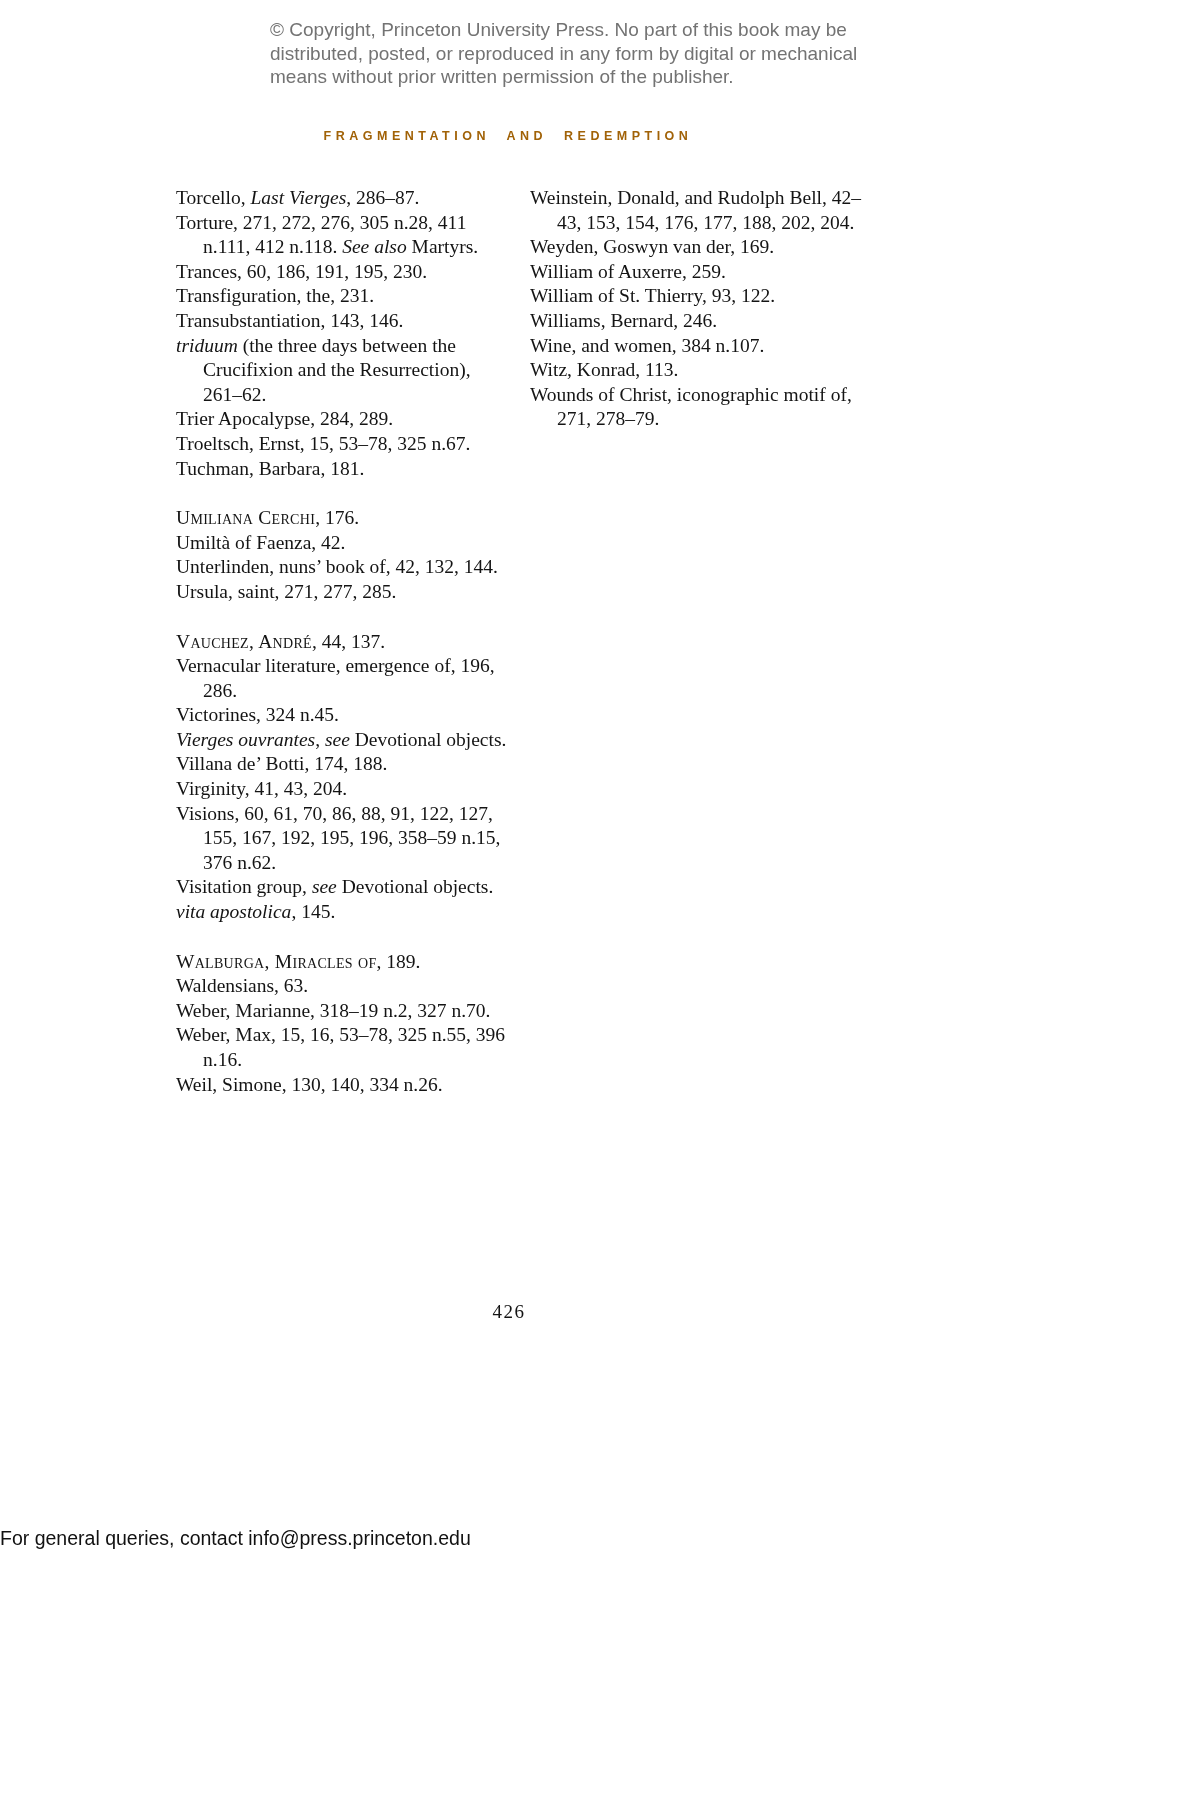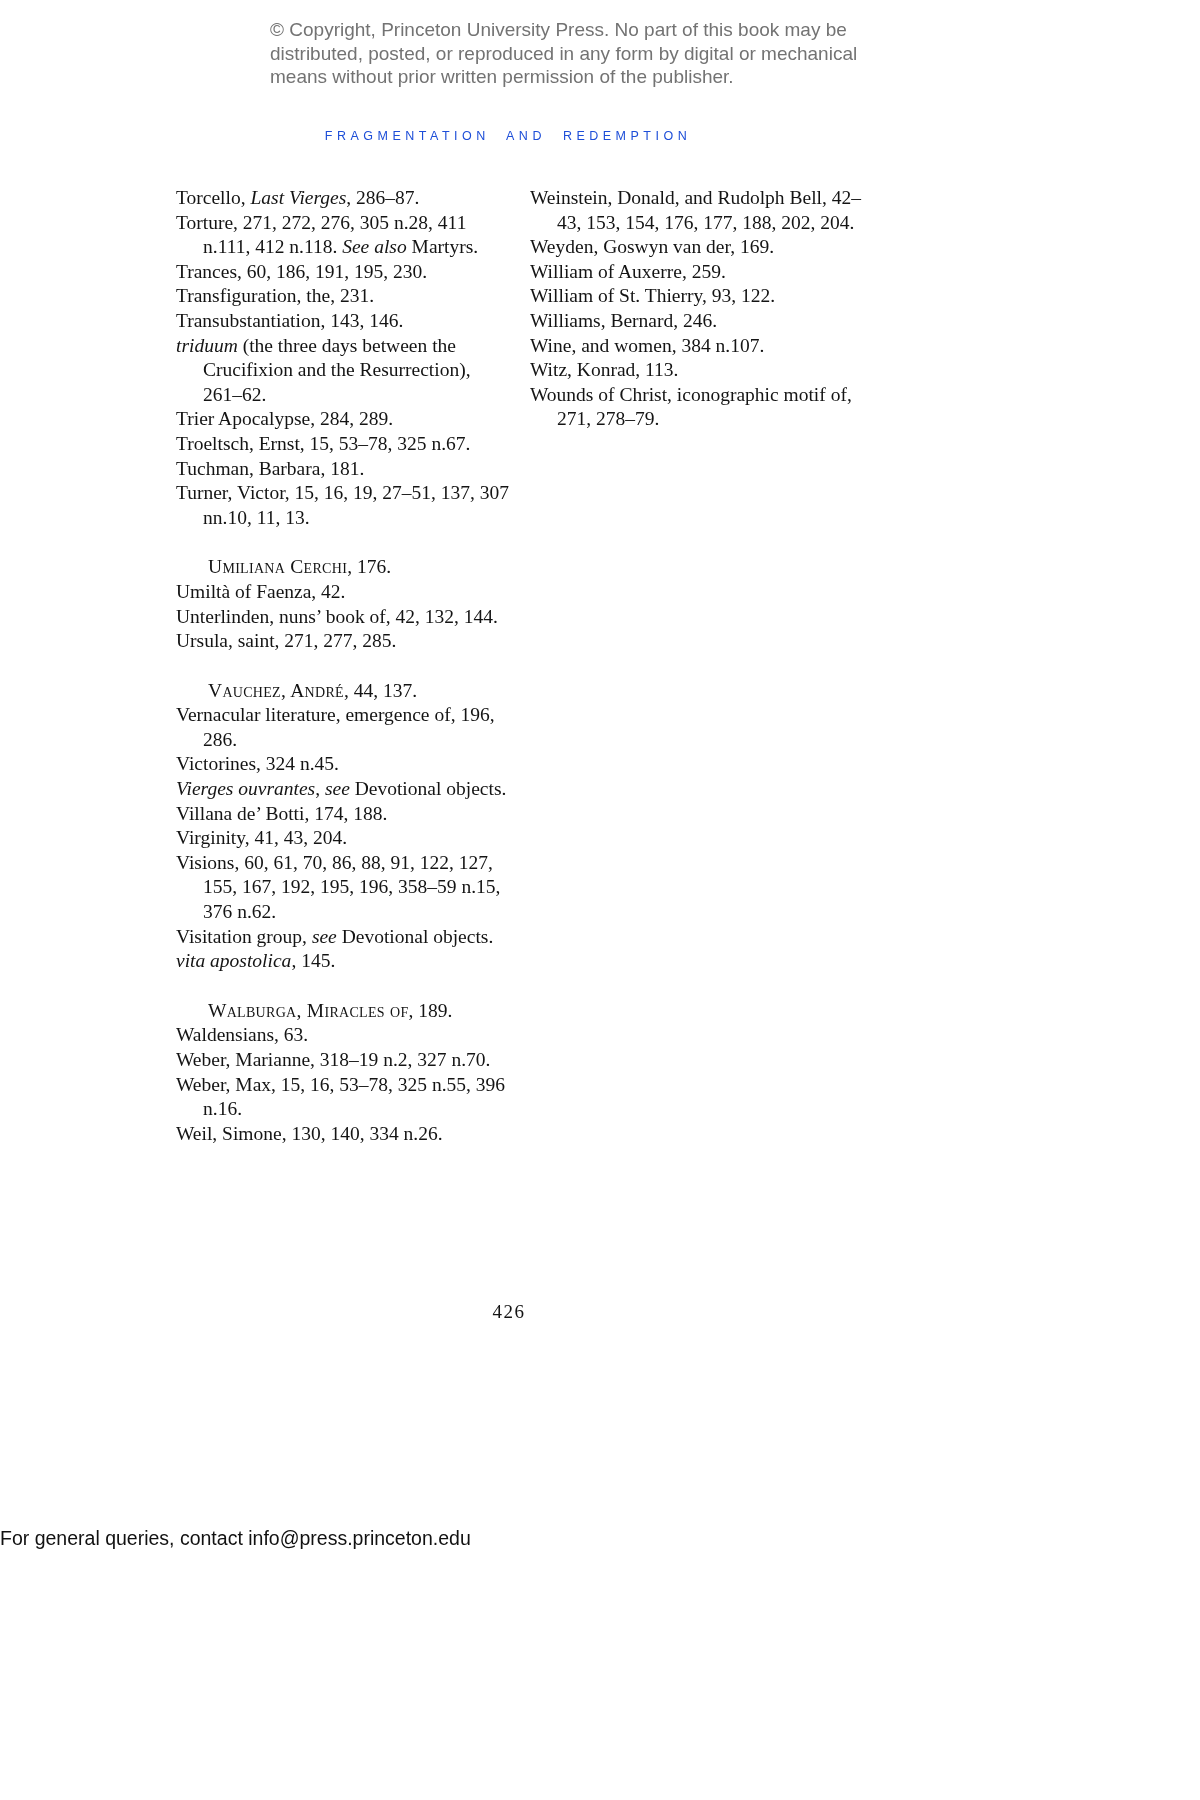--- a/index.html
+++ b/index.html
@@ -23,42 +23,42 @@
     margin-left: 48px;
   }
   .running-head {
     position: absolute;
     top: 129px;
     left: 0;
     right: 184px;
     text-align: center;
     font-family: "Liberation Sans", sans-serif;
     font-size: 12.5px;
-    font-weight: 400;
+    font-weight: 700;
     letter-spacing: 4.5px;
     word-spacing: 9px;
-    color: #1d4ed8;
+    color: #a16207;
   }
   .col {
     position: absolute;
     top: 186px;
   }
   .col-left  { left: 176px; width: 334px; }
   .col-right { left: 530px; width: 350px; }
   .index-group + .index-group { margin-top: 25px; }
   .entry {
     margin: 0;
     padding-left: 27px;
     text-indent: -27px;
     font-size: 19.5px;
     line-height: 24.6px;
     color: #141414;
   }
   .italic { font-style: italic; }
-  .smallcaps { font-variant: small-caps; letter-spacing: 0.3px; margin-left: 32px; }
+  .smallcaps { font-variant: small-caps; letter-spacing: 0.3px; }
   .page-number {
     position: absolute;
     top: 1301px;
     left: 0;
     right: 182px;
     text-align: center;
     font-size: 19px;
     letter-spacing: 1.5px;
     color: #141414;
   }
@@ -87,21 +87,20 @@
     <div class="index-group">
       <p class="entry"><span>Torcello, </span><span class="italic">Last Vierges</span><span>, 286–87.</span></p>
       <p class="entry"><span>Torture, 271, 272, 276, 305 n.28, 411 n.111, 412 n.118. </span><span class="italic">See also</span><span> Martyrs.</span></p>
       <p class="entry"><span>Trances, 60, 186, 191, 195, 230.</span></p>
       <p class="entry"><span>Transfiguration, the, 231.</span></p>
       <p class="entry"><span>Transubstantiation, 143, 146.</span></p>
       <p class="entry"><span class="italic">triduum</span><span> (the three days between the Crucifixion and the Resurrection), 261–62.</span></p>
       <p class="entry"><span>Trier Apocalypse, 284, 289.</span></p>
       <p class="entry"><span>Troeltsch, Ernst, 15, 53–78, 325 n.67.</span></p>
       <p class="entry"><span>Tuchman, Barbara, 181.</span></p>
-      <p class="entry"><span>Turner, Victor, 15, 16, 19, 27–51, 137, 307 nn.10, 11, 13.</span></p>
     </div>
     <div class="index-group">
       <p class="entry"><span class="smallcaps">Umiliana Cerchi</span><span>, 176.</span></p>
       <p class="entry"><span>Umiltà of Faenza, 42.</span></p>
       <p class="entry"><span>Unterlinden, nuns’ book of, 42, 132, 144.</span></p>
       <p class="entry"><span>Ursula, saint, 271, 277, 285.</span></p>
     </div>
     <div class="index-group">
       <p class="entry"><span class="smallcaps">Vauchez, André</span><span>, 44, 137.</span></p>
       <p class="entry"><span>Vernacular literature, emergence of, 196, 286.</span></p>

